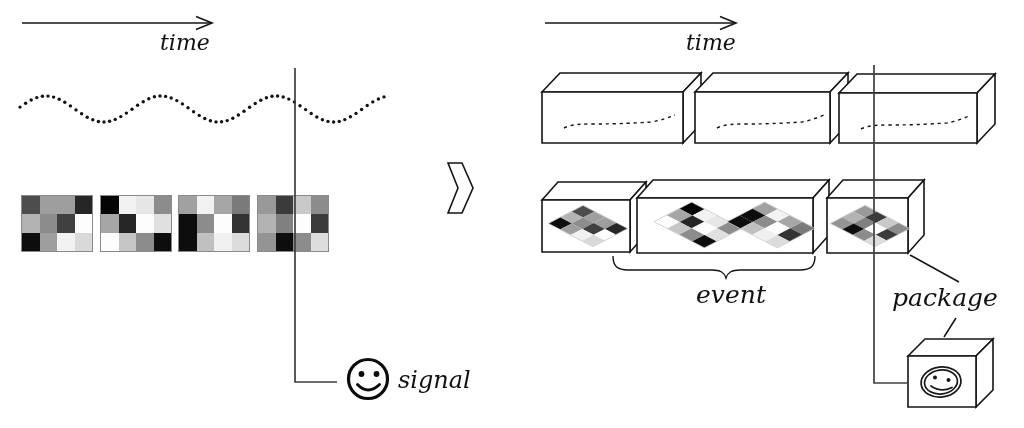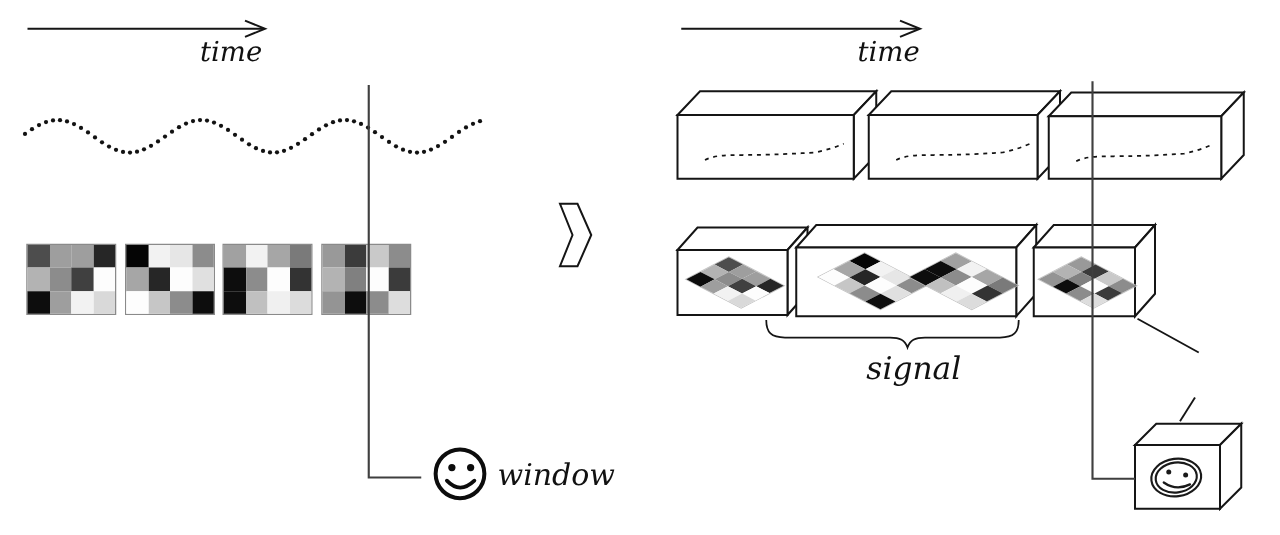--- a/index.html
+++ b/index.html
@@ -290,20 +290,21 @@
       <div style="background: rgb(253, 253, 253);"></div>
       <div style="background: rgb(59, 59, 59);"></div>
       <div style="background: rgb(148, 148, 148);"></div>
       <div style="background: rgb(13, 13, 13);"></div>
       <div style="background: rgb(140, 140, 140);"></div>
       <div style="background: rgb(221, 221, 221);"></div>
     </div>
 
   <div class="label" style="left:160px;top:30px;font-size:22px;">time</div>
   <div class="label" style="left:686px;top:30px;font-size:22px;">time</div>
-  <div class="label" style="left:398px;top:366px;font-size:24px;">window</div>
-  <div class="label" style="left:656px;top:280px;width:150px;text-align:center;font-size:25px;">signal</div>
+  <div class="label" style="left:398px;top:366px;font-size:24px;">signal</div>
+  <div class="label" style="left:656px;top:280px;width:150px;text-align:center;font-size:25px;">event</div>
+  <div class="label" style="left:882px;top:283px;width:126px;text-align:center;font-size:25px;">package</div>
 
   <svg class="layer overlay" width="1024" height="428">
     <polyline class="conn" points="295,68 295,382 337,382" fill="none"></polyline>
     <polyline class="conn" points="874,65 874,383 908,383" fill="none"></polyline>
   </svg>
 </div>
 
 </body></html>

